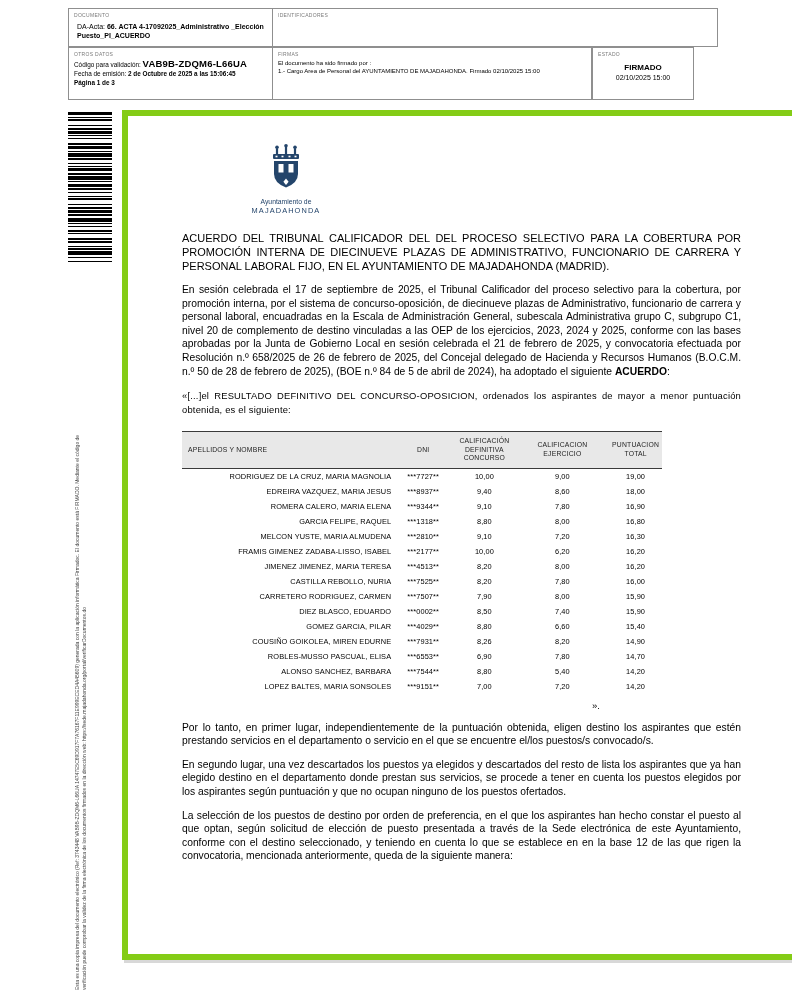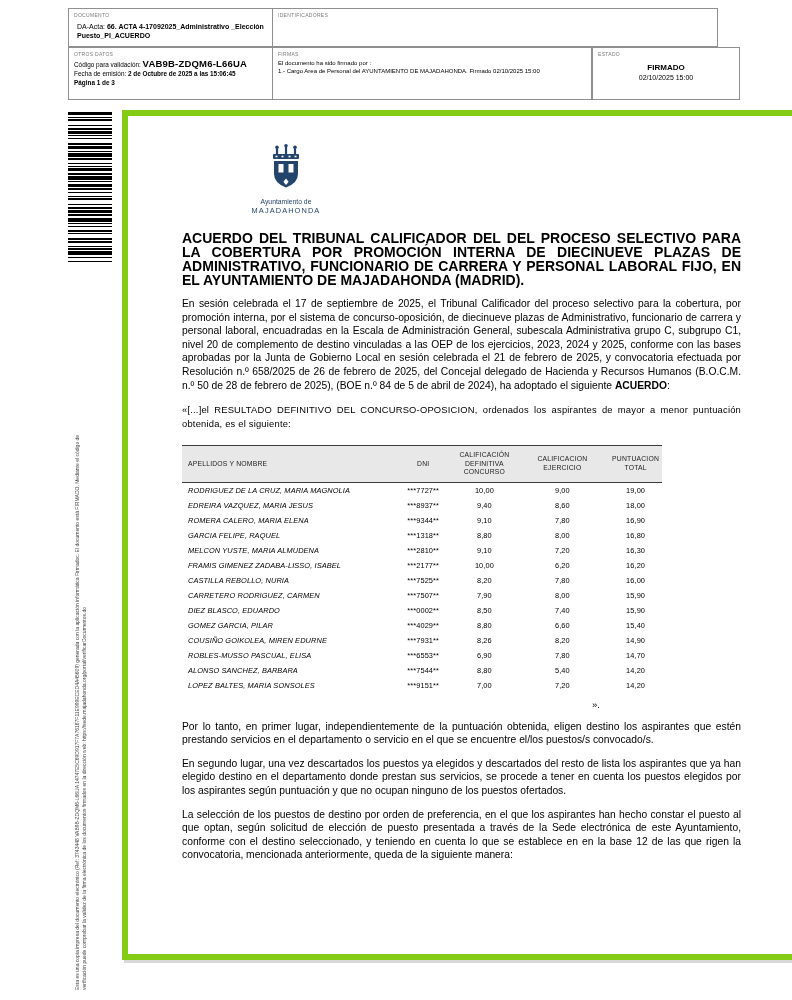--- a/index.html
+++ b/index.html
@@ -10,21 +10,21 @@
   .meta-cell{position:absolute;background:#fff;border:1px solid #8f8f8f;box-sizing:border-box;padding:3px 5px;}
   .meta-lbl{font-size:5px;color:#7a7a7a;letter-spacing:.3px;margin-bottom:2px;}
   .c-doc{left:68px;top:8px;width:205px;height:39px;}
   .c-doc .v{font-size:7px;line-height:9px;padding-left:3px;padding-top:2px;}
   .c-ident{left:272px;top:8px;width:446px;height:39px;}
   .c-otros{left:68px;top:47px;width:205px;height:53px;}
   .c-otros .line{font-size:6.4px;line-height:9px;}
   .c-otros .big{font-size:9.5px;font-weight:bold;letter-spacing:.2px;}
   .c-firmas{left:272px;top:47px;width:320px;height:53px;}
   .c-firmas .line{font-size:6px;line-height:8px;}
-  .c-estado{left:592px;top:47px;width:148px;height:53px;text-align:center;}
+  .c-estado{left:592px;top:47px;width:102px;height:53px;text-align:center;}
   .c-estado .meta-lbl{text-align:left;}
   .c-estado .st{font-size:8px;font-weight:bold;margin-top:6px;}
   .c-estado .dt{font-size:7px;margin-top:2px;}
   b{font-weight:bold;}
 
   
   .barcode{position:absolute;left:68px;top:112px;width:44px;height:176px;overflow:hidden;}
   .barcode div{width:100%;}
 
   
@@ -35,32 +35,32 @@
   
   .frame{position:absolute;left:122px;top:110px;width:683px;height:850px;
          border:6px solid #84cc16;box-sizing:border-box;background:#fff;
          box-shadow:2px 3px 0 #d8d8d8;padding:28px 58px 0 54px;}
 
   .logo{width:96px;margin-left:56px;text-align:center;}
   .logo svg{display:block;margin:0 auto;}
   .logo .cap1{font-size:6.8px;color:#24456b;margin-top:4px;}
   .logo .cap2{font-size:7.4px;color:#24456b;letter-spacing:1.1px;margin-top:1px;}
 
-  .title{font-size:14px;line-height:14px;font-weight:bold;text-align:justify;margin:16px 0 0 0;}
+  .title{font-size:11px;line-height:14px;font-weight:normal;text-align:justify;margin:16px 0 0 0;}
   .bodyp{font-size:10.3px;line-height:13.6px;text-align:justify;margin:10px 0 0 0;}
   .quote{font-size:9.4px;line-height:13.5px;text-align:justify;margin:11px 0 0 0;letter-spacing:.2px;}
 
   table.results{width:480px;border-collapse:collapse;margin-top:15px;table-layout:fixed;}
   table.results thead tr{background:#e8e8e8;}
   table.results th{font-size:6.8px;font-weight:normal;color:#222;line-height:8.5px;
                    border-top:1px solid #3a3a3a;border-bottom:1px solid #3a3a3a;
                    padding:5px 2px;text-align:center;letter-spacing:.2px;}
   table.results th:first-child{text-align:left;padding-left:6px;}
   table.results td{font-size:7.4px;line-height:9px;padding:3px 2px;text-align:center;letter-spacing:.1px;}
-  table.results td:first-child{text-align:left;padding-left:6px;font-style:italic;}
+  table.results td:first-child{text-align:right;padding-left:6px;}
   .col-name{width:44%;} .col-dni{width:12.5%;} .col-conc{width:13%;} .col-ejer{width:19.5%;} .col-tot{width:11%;}
 
   .closing{width:480px;text-align:right;padding-right:62px;box-sizing:border-box;
            font-size:9.5px;margin-top:6px;}
 </style>
 </head>
 <body>
 
 <div class="page">
 
@@ -277,20 +277,27 @@
             <td>16,30</td>
           </tr>
           <tr>
             <td>FRAMIS GIMENEZ ZADABA-LISSO, ISABEL</td>
             <td>***2177**</td>
             <td>10,00</td>
             <td>6,20</td>
             <td>16,20</td>
           </tr>
           <tr>
+            <td>JIMENEZ JIMENEZ, MARIA TERESA</td>
+            <td>***4513**</td>
+            <td>8,20</td>
+            <td>8,00</td>
+            <td>16,20</td>
+          </tr>
+          <tr>
             <td>CASTILLA REBOLLO, NURIA</td>
             <td>***7525**</td>
             <td>8,20</td>
             <td>7,80</td>
             <td>16,00</td>
           </tr>
           <tr>
             <td>CARRETERO RODRIGUEZ, CARMEN</td>
             <td>***7507**</td>
             <td>7,90</td>

